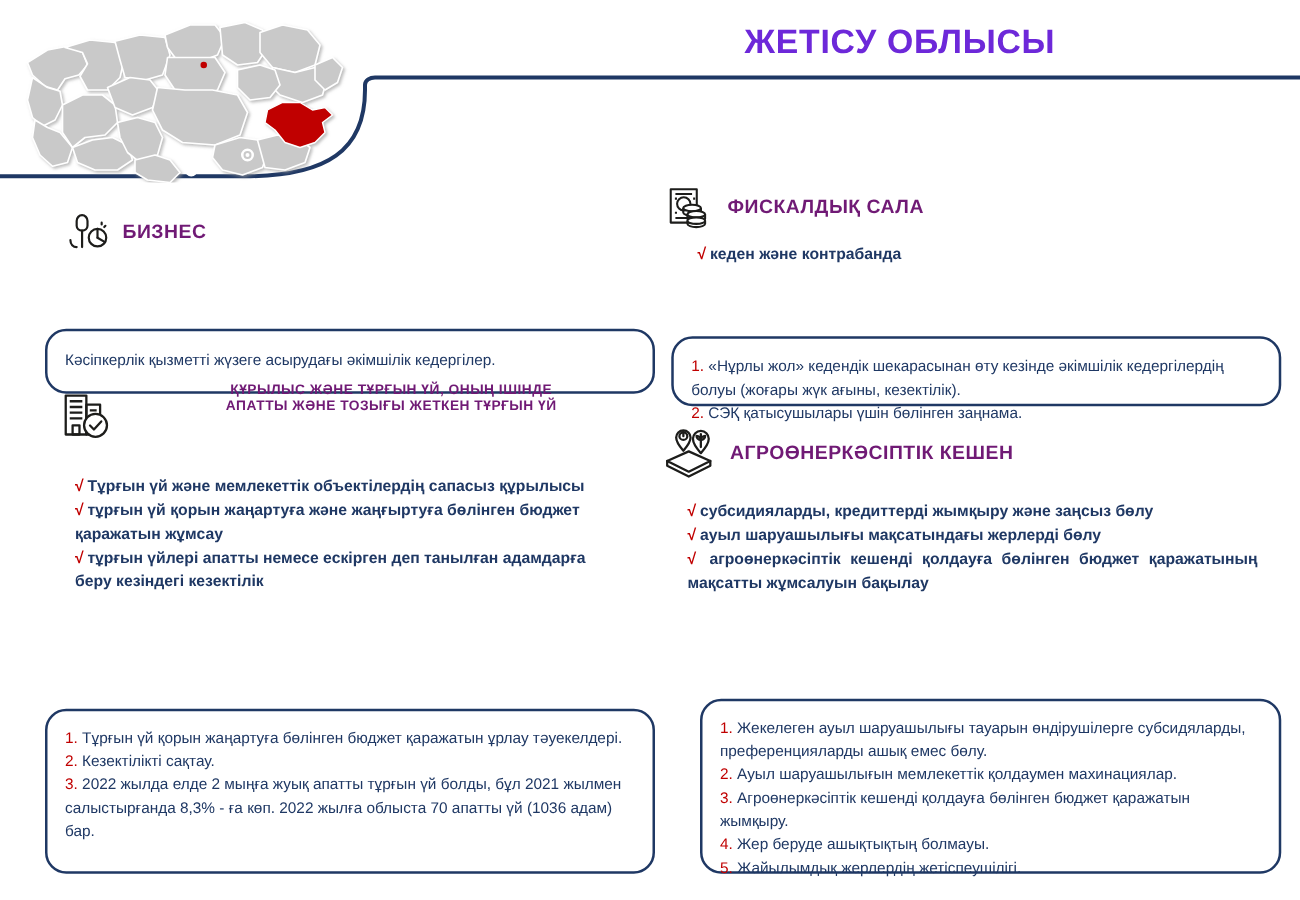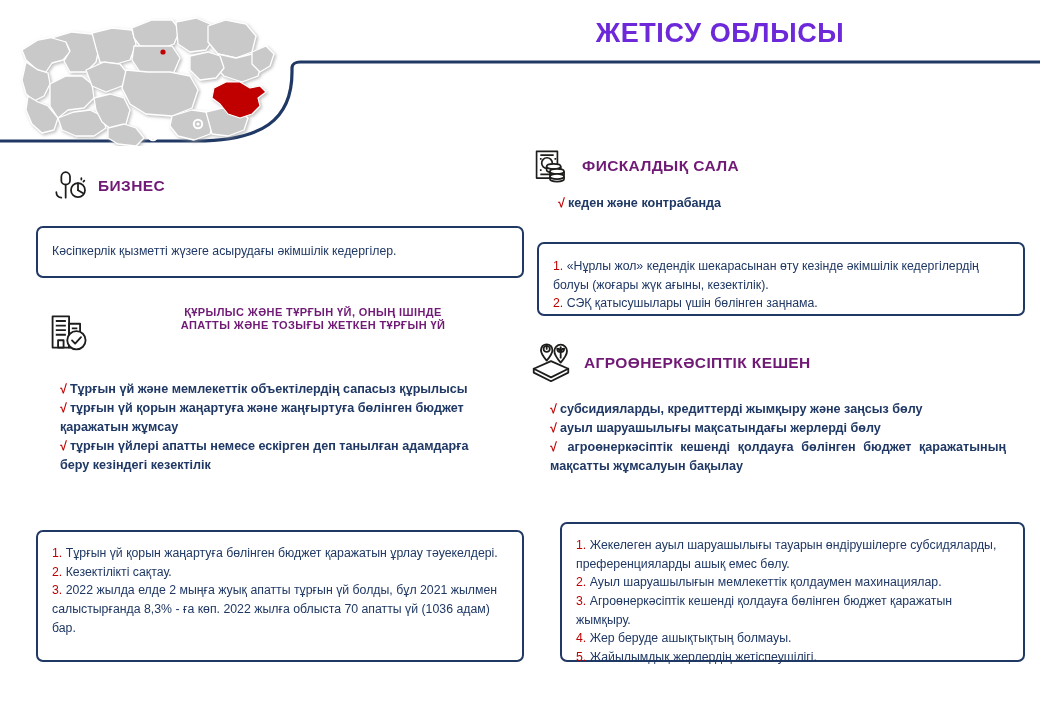--- a/index.html
+++ b/index.html
@@ -93,23 +93,24 @@
     color: #c00000;
     font-weight: bold;
     padding-right: 3px;
   }
 
   
   .box {
     position: absolute;
     box-sizing: border-box;
     border: 2px solid #1f3864;
-    border-radius: 7px;
+    border-radius: 17px;
     background: #ffffff;
     padding: 12px 14px;
+    margin-top: 37px;
   }
   .box-body {
     font-size: 12.3px;
     line-height: 1.52;
     color: #1f3864;
   }
   .box-body p {
     margin: 0;
   }
   .num {
@@ -225,21 +226,21 @@
       </svg>
       <div class="sec-title">ФИСКАЛДЫҚ САЛА</div>
     </div>
     <div class="bullets" style="margin:8px 0 0 26px;">
       <div class="b">
         <span class="chk">√</span><span>кеден және контрабанда</span>
       </div>
     </div>
   </div>
 
-  <div class="box" style="left:537px; top:242px; width:488px; height:74px;">
+  <div class="box" style="left:537px; top:232px; width:488px; height:56px;">
     <div class="box-body" style="padding-top:1px;">
       <p>
         <span class="num">1.</span>
         <span>«Нұрлы жол» кедендік шекарасынан өту кезінде әкімшілік кедергілердің болуы (жоғары жүк ағыны, кезектілік).</span>
       </p>
       <p>
         <span class="num">2.</span>
         <span>СЭҚ қатысушылары үшін бөлінген заңнама.</span>
       </p>
     </div>

